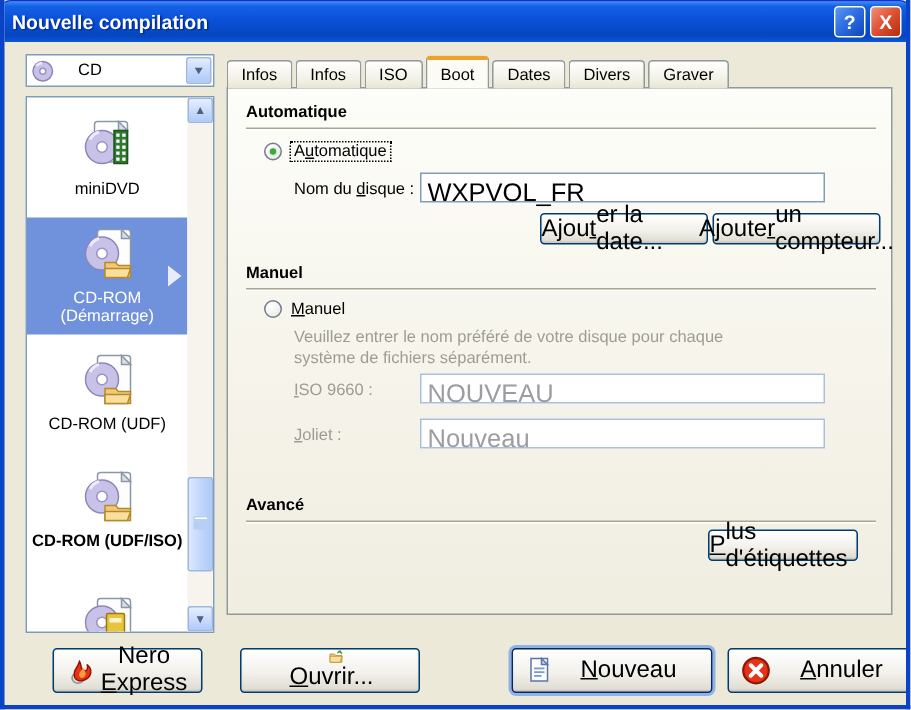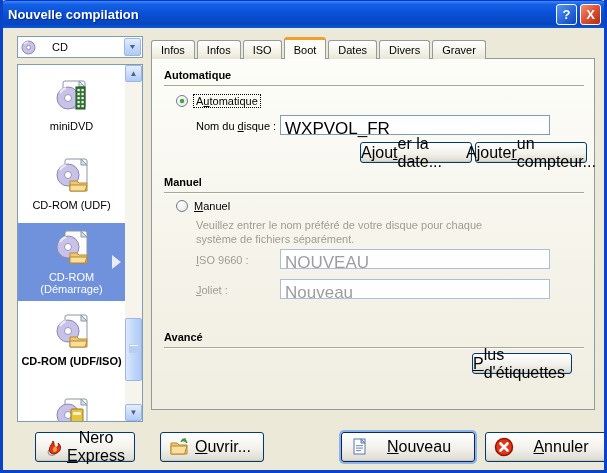--- a/index.html
+++ b/index.html
@@ -177,45 +177,45 @@
           <rect x="24.5" y="19" width="2.2" height="2.2" fill="#fff"></rect>
             <rect x="28.5" y="19" width="2.2" height="2.2" fill="#fff"></rect>
           <rect x="24.5" y="23" width="2.2" height="2.2" fill="#fff"></rect>
             <rect x="28.5" y="23" width="2.2" height="2.2" fill="#fff"></rect>
           <rect x="24.5" y="27" width="2.2" height="2.2" fill="#fff"></rect>
             <rect x="28.5" y="27" width="2.2" height="2.2" fill="#fff"></rect>
         </svg>
         <span>miniDVD</span>
       </div>
 
-      <div class="list-item" style="height:78px;">
+      <div class="list-item selected" style="height:78px;">
         <svg class="ic" width="38" height="38" viewBox="0 0 38 38">
           <rect x="12" y="2" width="22" height="26" rx="2" fill="#FDFDFD" stroke="#8A97A8"></rect>
           <path d="M28 2 l6 6 h-6 z" fill="#D7DEE8" stroke="#8A97A8"></path>
           <circle cx="15" cy="18" r="11" fill="#C9C2E8" stroke="#8E86B8"></circle>
           <circle cx="15" cy="18" r="3.5" fill="#fff" stroke="#9A92C4"></circle>
           <path d="M7 13 A10 10 0 0 1 13 8" stroke="#EFEAFB" stroke-width="2" fill="none"></path>
           <path d="M17 24 h7 l2 2 h8 v8 h-17 z" fill="#F4C873" stroke="#B38A2E"></path>
           <path d="M17 28 h17 l-2 6 h-15 z" fill="#FADF9C" stroke="#B38A2E"></path>
         </svg>
-        <span>CD-ROM (UDF)</span>
-      </div>
-
-      <div class="list-item selected" style="height:78px;">
+        <span>CD-ROM (Démarrage)</span>
+        <span class="sel-arrow"></span>
+      </div>
+
+      <div class="list-item" style="height:78px;">
         <svg class="ic" width="38" height="38" viewBox="0 0 38 38">
           <rect x="12" y="2" width="22" height="26" rx="2" fill="#FDFDFD" stroke="#8A97A8"></rect>
           <path d="M28 2 l6 6 h-6 z" fill="#D7DEE8" stroke="#8A97A8"></path>
           <circle cx="15" cy="18" r="11" fill="#C9C2E8" stroke="#8E86B8"></circle>
           <circle cx="15" cy="18" r="3.5" fill="#fff" stroke="#9A92C4"></circle>
           <path d="M7 13 A10 10 0 0 1 13 8" stroke="#EFEAFB" stroke-width="2" fill="none"></path>
           <path d="M17 24 h7 l2 2 h8 v8 h-17 z" fill="#F4C873" stroke="#B38A2E"></path>
           <path d="M17 28 h17 l-2 6 h-15 z" fill="#FADF9C" stroke="#B38A2E"></path>
         </svg>
-        <span>CD-ROM (Démarrage)</span>
-        <span class="sel-arrow"></span>
+        <span>CD-ROM (UDF)</span>
       </div>
 
       <div class="list-item" style="height:78px;font-weight:bold;">
         <svg class="ic" width="38" height="38" viewBox="0 0 38 38">
           <rect x="12" y="2" width="22" height="26" rx="2" fill="#FDFDFD" stroke="#8A97A8"></rect>
           <path d="M28 2 l6 6 h-6 z" fill="#D7DEE8" stroke="#8A97A8"></path>
           <circle cx="15" cy="18" r="11" fill="#C9C2E8" stroke="#8E86B8"></circle>
           <circle cx="15" cy="18" r="3.5" fill="#fff" stroke="#9A92C4"></circle>
           <path d="M7 13 A10 10 0 0 1 13 8" stroke="#EFEAFB" stroke-width="2" fill="none"></path>
           <path d="M17 24 h7 l2 2 h8 v8 h-17 z" fill="#F4C873" stroke="#B38A2E"></path>
@@ -307,21 +307,21 @@
 
   <div class="xp-btn footer-btn" style="left:12px; width:100px;">
     <svg width="20" height="20" viewBox="0 0 20 20">
       <ellipse cx="8" cy="15" rx="4" ry="3.5" fill="#D8D8D8" stroke="#909090"></ellipse>
       <path d="M6 15 C4 10 8 8 9 4 C11 7 9 9 12 10 C14 11 15 8 14 6 C18 9 17 14 13 16 C10 17.5 7 17 6 15 z" fill="#E63317" stroke="#8F1505"></path>
       <path d="M9 14 C8 11 11 10 11.5 8 C12.5 10.5 14 12 12.5 14 C11.5 15.3 9.6 15.2 9 14 z" fill="#F89B3C"></path>
     </svg>
     <span class="blabel">Nero <u>E</u>xpress</span>
   </div>
 
-  <div class="xp-btn footer-btn" style="left:137px; width:104px;">
+  <div class="xp-btn footer-btn" style="left:137px; width:120px;flex-direction:column;">
     <svg width="20" height="20" viewBox="0 0 20 20">
       <path d="M2 6 h6 l2 2 h8 v9 h-16 z" fill="#F4C873" stroke="#B38A2E"></path>
       <path d="M2 9 h16 l-2.5 8 h-13.5 z" fill="#FADF9C" stroke="#B38A2E"></path>
       <path d="M12 5 c0-3 3-4 5-3 l-1.5 0.5 c2 0.5 2.5 2 2.5 3.5 l-2-1.5 c-1.5-1-3-0.5-4 0.5 z" fill="#3FA33F" stroke="#1E6B1E" stroke-width="0.5"></path>
     </svg>
     <span class="blabel"><u>O</u>uvrir...</span>
   </div>
 
   <div class="xp-btn footer-btn focused" style="left:318px; width:134px;">
     <svg width="20" height="20" viewBox="0 0 20 20">

